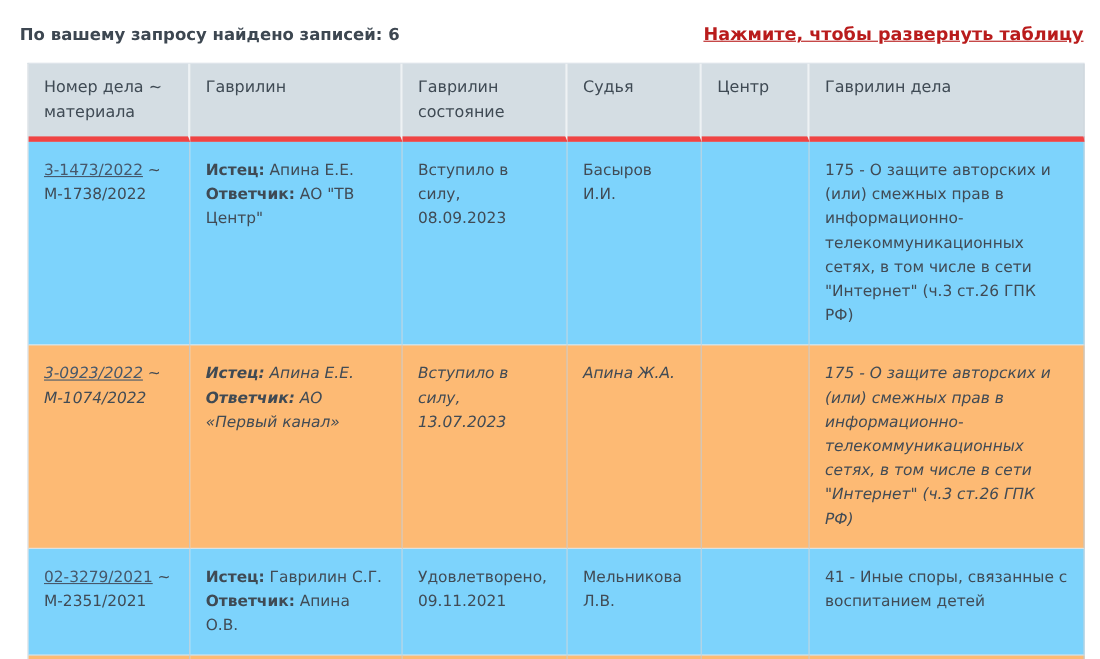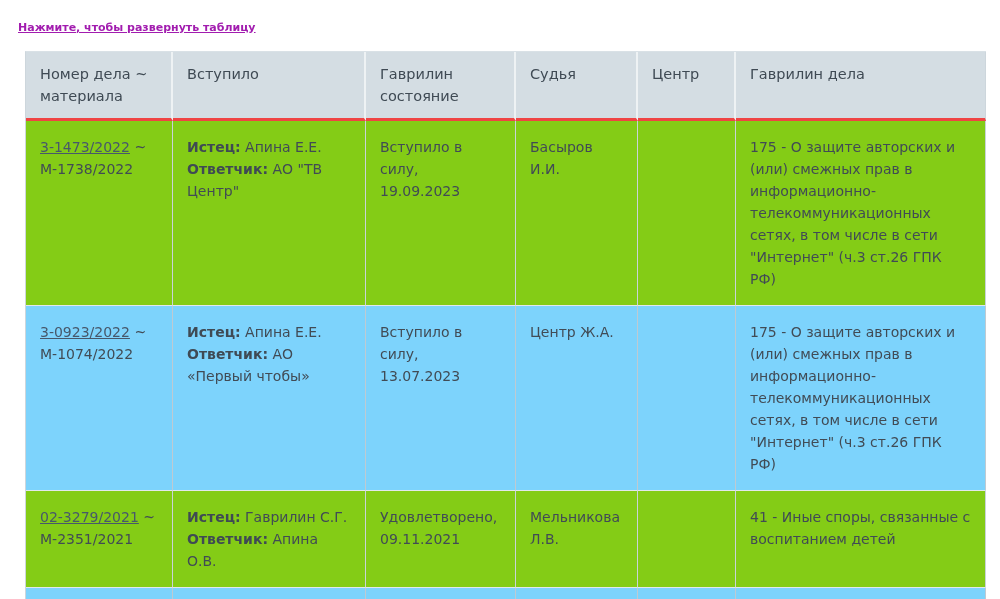--- a/index.html
+++ b/index.html
@@ -16,23 +16,23 @@
     justify-content: space-between;
     align-items: baseline;
     padding: 21px 15px 0 18px;
   }
   .results-summary {
     font-size: 15px;
     font-weight: 600;
     color: #3d4751;
   }
   .expand-link {
-    font-size: 11px;
+    font-size: 16px;
     font-weight: 600;
-    color: #a21caf;
+    color: #b91c1c;
     text-decoration: underline;
     cursor: pointer;
   }
   .red-arrow {
     position: absolute;
     top: -9px;
     left: 883px;
     width: 18px;
     height: 17px;
     overflow: hidden;
@@ -55,91 +55,92 @@
     text-align: left;
     word-wrap: break-word;
   }
   th {
     background: #d4dde3;
     color: #3f4a54;
     font-weight: 400;
     font-size: 14.5px;
     padding: 11px 14px;
     border-right: 2px solid #eef2f4;
-    border-bottom: 3px solid #ef4444;
+    border-bottom: 5px solid #ef4444;
   }
   th:last-child { border-right: 1px solid #cdd6dc; }
   td {
     padding: 15px 14px;
     border-right: 1px solid #c9d3d9;
     border-bottom: 1px solid #e2e8ec;
-    background: #84cc16;
+    background: #7dd3fc;
   }
-  tr.alt td { background: #7dd3fc; border-right-color: #bfcad2; }
+  tr.alt td { background: #fdba74; border-right-color: #bfcad2; font-style: italic; }
   tr.partial td { padding: 4px 14px; height: 24px; }
   a.case-link {
     color: #47586b;
     text-decoration: underline;
     cursor: pointer;
   }
   .party-label { font-weight: 700; color: #3f4a54; margin-top: 41px; }
 </style>
 </head>
 <body>
 
 <div class="red-arrow">
   <svg width="18" height="17" viewBox="0 0 18 17">
     <polygon points="2,0 16,0 9,9" fill="#d0544f"></polygon>
   </svg>
 </div>
 
 <div class="topbar">
+  <div class="results-summary">По вашему запросу найдено записей: 6</div>
   <a class="expand-link">Нажмите, чтобы развернуть таблицу</a>
 </div>
 
 <div class="table-wrap">
   <table class="results">
     <colgroup>
       <col style="width:147px">
         <col style="width:193px">
         <col style="width:150px">
       <col style="width:122px">
         <col style="width:98px">
         <col style="width:250px">
     </colgroup>
     <thead>
       <tr>
         <th>Номер дела ~ материала</th>
-        <th>Вступило</th>
+        <th>Гаврилин</th>
         <th>Гаврилин состояние</th>
         <th>Судья</th>
         <th>Центр</th>
         <th>Гаврилин дела</th>
       </tr>
     </thead>
     <tbody>
       <tr>
         <td><a class="case-link">3-1473/2022</a><span> ~ М-1738/2022</span></td>
         <td>
           <div><span class="party-label">Истец:</span> <span>Апина Е.Е.</span></div>
           <div><span class="party-label">Ответчик:</span> <span>АО "ТВ Центр"</span></div>
         </td>
-        <td>Вступило в силу, 19.09.2023</td>
+        <td>Вступило в силу, 08.09.2023</td>
         <td>Басыров И.И.</td>
         <td></td>
         <td>175 - О защите авторских и (или) смежных прав в информационно-телекоммуникационных сетях, в том числе в сети "Интернет" (ч.3 ст.26 ГПК РФ)</td>
       </tr>
       <tr class="alt">
         <td><a class="case-link">3-0923/2022</a><span> ~ М-1074/2022</span></td>
         <td>
           <div><span class="party-label">Истец:</span> <span>Апина Е.Е.</span></div>
-          <div><span class="party-label">Ответчик:</span> <span>АО «Первый чтобы»</span></div>
+          <div><span class="party-label">Ответчик:</span> <span>АО «Первый канал»</span></div>
         </td>
         <td>Вступило в силу, 13.07.2023</td>
-        <td>Центр Ж.А.</td>
+        <td>Апина Ж.А.</td>
         <td></td>
         <td>175 - О защите авторских и (или) смежных прав в информационно-телекоммуникационных сетях, в том числе в сети "Интернет" (ч.3 ст.26 ГПК РФ)</td>
       </tr>
       <tr>
         <td><a class="case-link">02-3279/2021</a><span> ~ М-2351/2021</span></td>
         <td>
           <div><span class="party-label">Истец:</span> <span>Гаврилин С.Г.</span></div>
           <div><span class="party-label">Ответчик:</span> <span>Апина О.В.</span></div>
         </td>
         <td>Удовлетворено, 09.11.2021</td>

